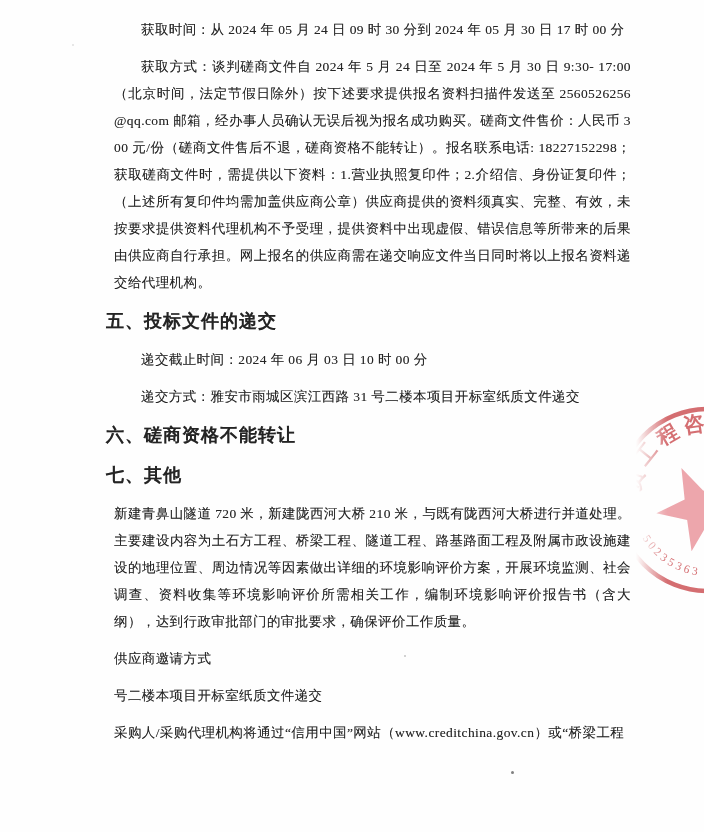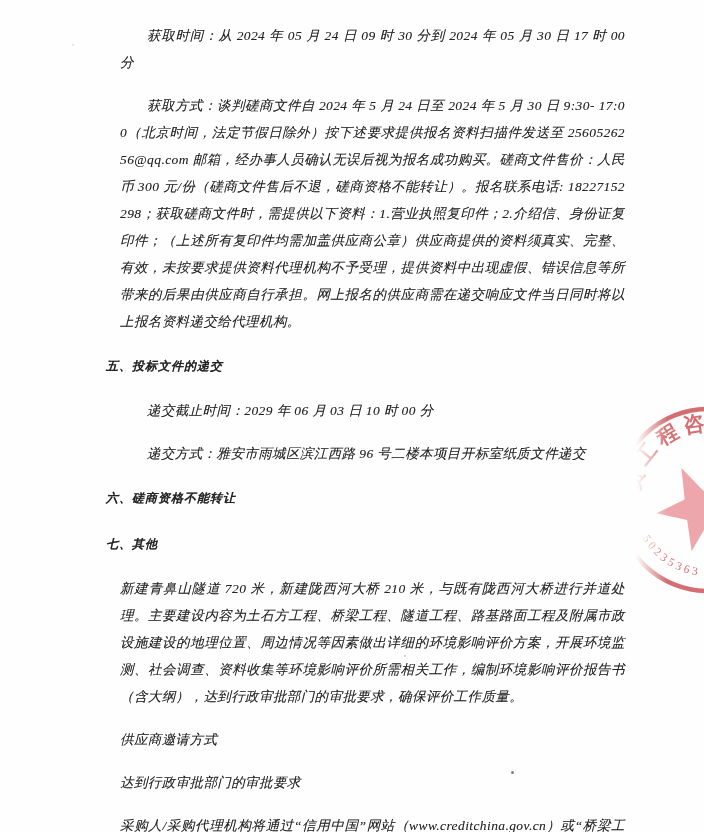--- a/index.html
+++ b/index.html
@@ -11,29 +11,29 @@
     font-family:"Liberation Serif","DejaVu Serif",serif;
     color:#242424;
   }
   .content{
     position:absolute;
     left:104px;top:6px;width:537px;
     font-size:13.5px;
     line-height:27px;
     letter-spacing:0.4px;
   }
-  .content p{margin:16px;font-style:italic;}
+  .content p{margin:10px;}
   .content p.body{
     text-align:justify;
     word-break:break-all;
     text-shadow:0 0 0.6px rgba(40,40,40,0.35);
   }
   .content p.indent{text-indent:2em;}
   .content p.heading{
-    font-size:12px;
+    font-size:18px;
     font-weight:bold;
     line-height:30px;
     letter-spacing:1px;
     margin-left:2px;
     text-shadow:0 0 0.6px rgba(30,30,30,0.45);
   }
   .stamp{
     position:absolute;
     left:588px;top:395px;
     width:240px;height:210px;
@@ -54,27 +54,27 @@
 </style>
 </head>
 <body>
 
 <div class="page">
 
   <div class="content">
       <p class="body indent">获取时间：从 2024 年 05 月 24 日 09 时 30 分到 2024 年 05 月 30 日 17 时 00 分</p>
       <p class="body indent">获取方式：谈判磋商文件自 2024 年 5 月 24 日至 2024 年 5 月 30 日 9:30- 17:00（北京时间，法定节假日除外）按下述要求提供报名资料扫描件发送至 2560526256@qq.com 邮箱，经办事人员确认无误后视为报名成功购买。磋商文件售价：人民币 300 元/份（磋商文件售后不退，磋商资格不能转让）。报名联系电话: 18227152298；获取磋商文件时，需提供以下资料：1.营业执照复印件；2.介绍信、身份证复印件；（上述所有复印件均需加盖供应商公章）供应商提供的资料须真实、完整、有效，未按要求提供资料代理机构不予受理，提供资料中出现虚假、错误信息等所带来的后果由供应商自行承担。网上报名的供应商需在递交响应文件当日同时将以上报名资料递交给代理机构。</p>
       <p class="heading">五、投标文件的递交</p>
-      <p class="body indent">递交截止时间：2029 年 06 月 03 日 10 时 00 分</p>
-      <p class="body indent">递交方式：雅安市雨城区滨江西路 96 号二楼本项目开标室纸质文件递交</p>
+      <p class="body indent">递交截止时间：2024 年 06 月 03 日 10 时 00 分</p>
+      <p class="body indent">递交方式：雅安市雨城区滨江西路 31 号二楼本项目开标室纸质文件递交</p>
       <p class="heading">六、磋商资格不能转让</p>
       <p class="heading">七、其他</p>
       <p class="body">新建青鼻山隧道 720 米，新建陇西河大桥 210 米，与既有陇西河大桥进行并道处理。主要建设内容为土石方工程、桥梁工程、隧道工程、路基路面工程及附属市政设施建设的地理位置、周边情况等因素做出详细的环境影响评价方案，开展环境监测、社会调查、资料收集等环境影响评价所需相关工作，编制环境影响评价报告书（含大纲），达到行政审批部门的审批要求，确保评价工作质量。</p>
       <p class="body">供应商邀请方式</p>
-      <p class="body">达到行政审批部门的审批要求</p>
+      <p class="body">号二楼本项目开标室纸质文件递交</p>
       <p class="body">采购人/采购代理机构将通过“信用中国”网站（www.creditchina.gov.cn）或“桥梁工程</p>
     </div>
 
   <div class="stamp">
     <svg width="240" height="210" viewBox="0 0 240 210">
       <defs>
         <linearGradient id="fadeL" x1="0" y1="0" x2="1" y2="0">
           <stop offset="0.20" stop-color="#ffffff" stop-opacity="0"></stop>
           <stop offset="0.33" stop-color="#ffffff" stop-opacity="1"></stop>
         </linearGradient>

